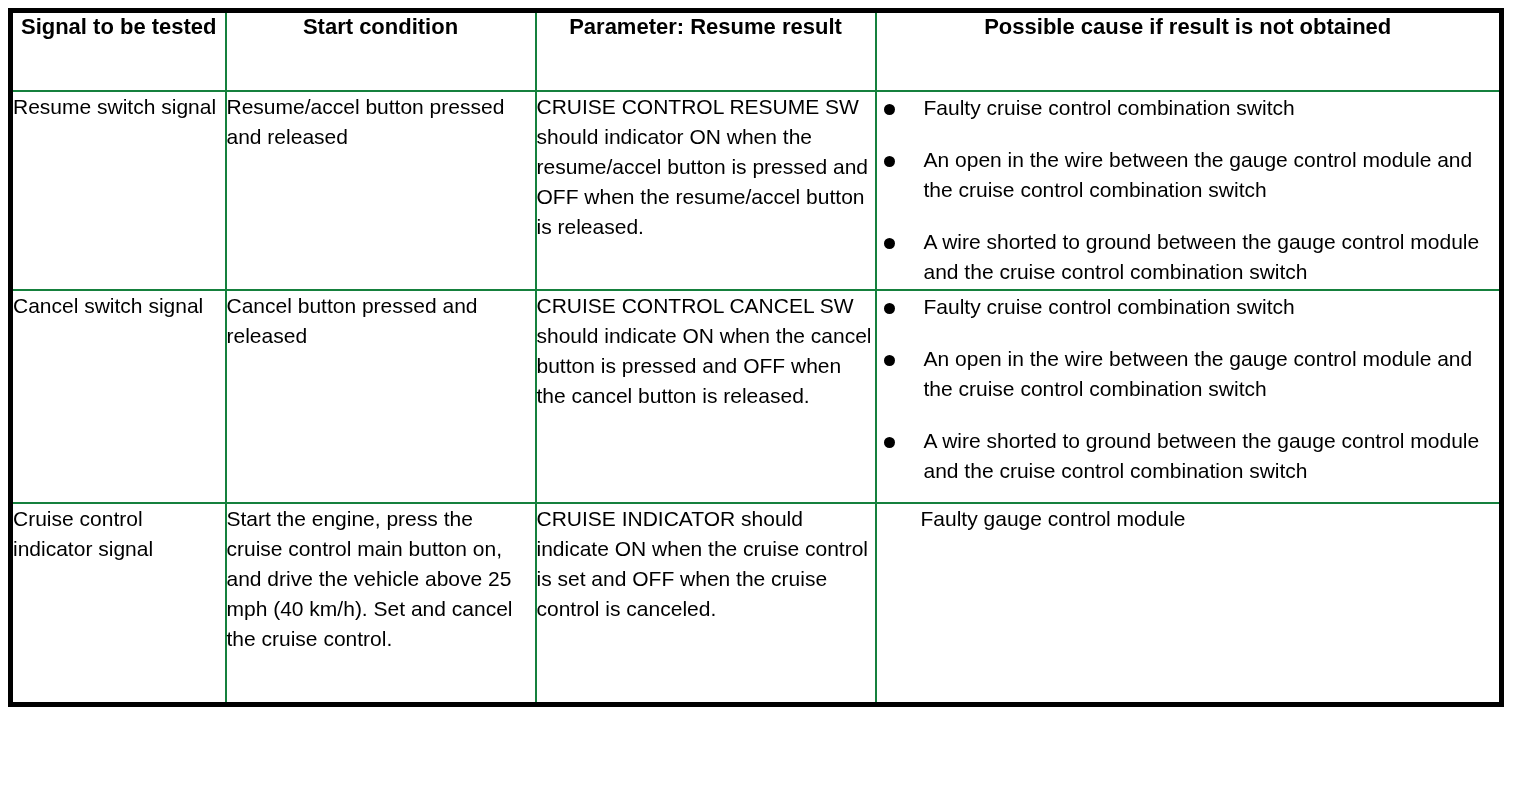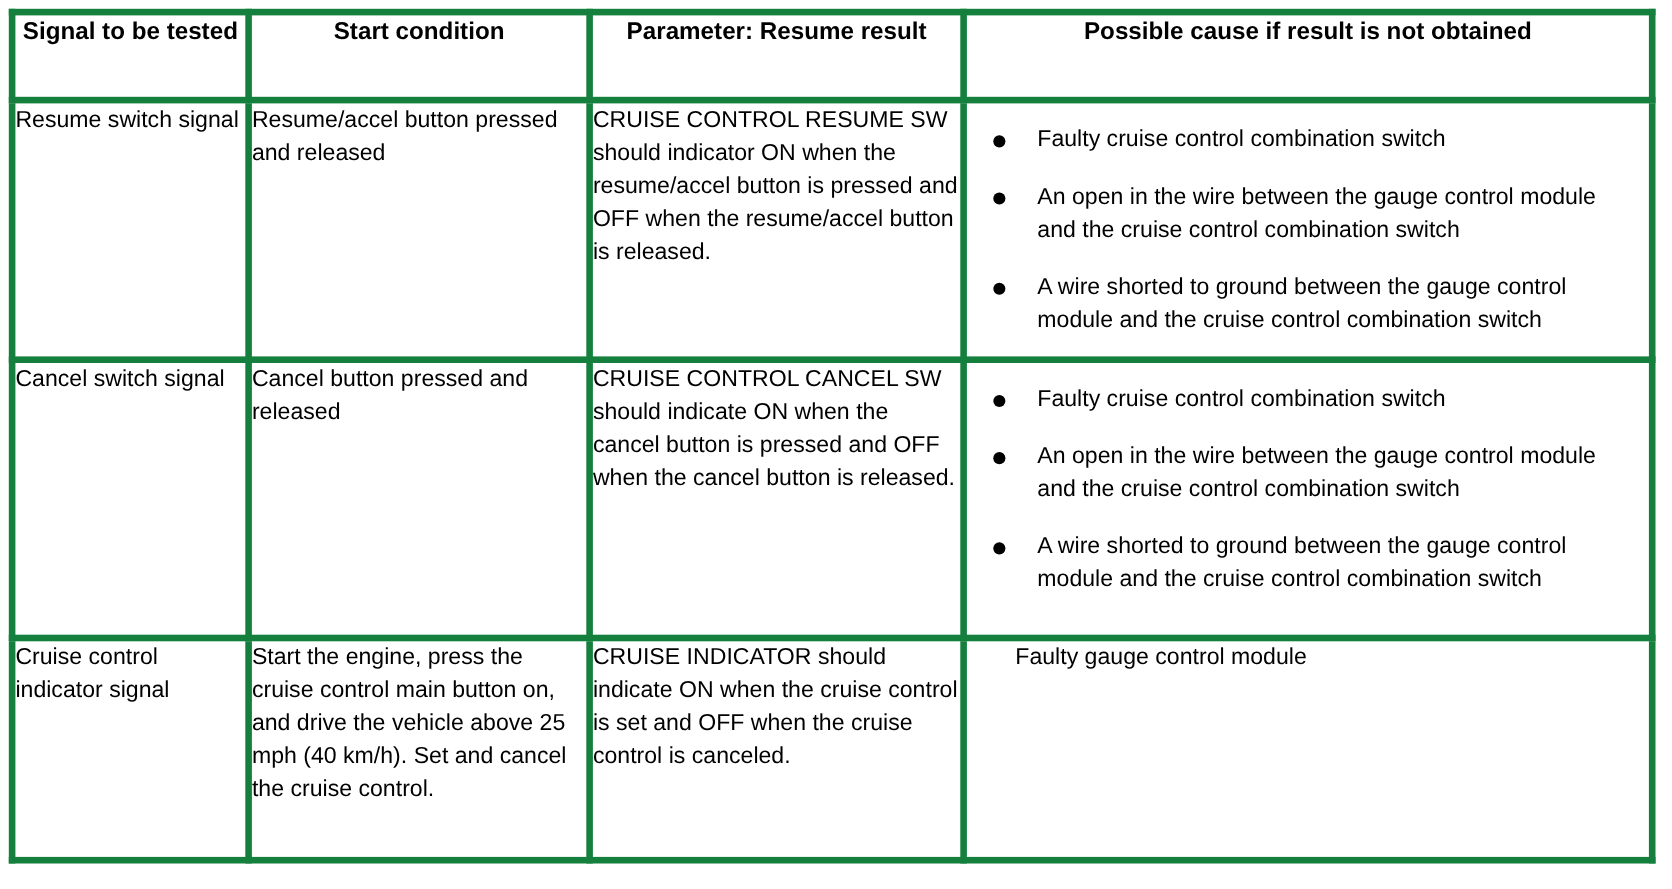--- a/index.html
+++ b/index.html
@@ -32,21 +32,21 @@
     border: 5px solid #000000;
   }
 
   table.diag-table col.c1 { width: 215px; }
   table.diag-table col.c2 { width: 310px; }
   table.diag-table col.c3 { width: 340px; }
   table.diag-table col.c4 { width: 626px; }
 
   table.diag-table th,
   table.diag-table td {
-    border: 6px solid #15803d;
+    border: 2px solid #15803d;
     vertical-align: top;
     padding: 0;
   }
 
   
   thead th {
     text-align: center;
     font-weight: bold;
     font-size: 22px;
     line-height: 28px;
@@ -66,28 +66,28 @@
     line-height: 30px;
     padding: 10px 12px 8px 12px;
     box-sizing: border-box;
     font-weight: normal;
   }
   tbody td.cell-text {
     white-space: pre-line;
   }
 
   tbody tr.r1 td { height: 199px; }
-  tbody tr.r2 td { height: 253px; }
+  tbody tr.r2 td { height: 213px; }
   tbody tr.r3 td { height: 202px; }
 
   
   ul.cause-list {
     list-style: none;
     margin: 0;
-    padding: 18px;
+    padding: 1px;
   }
   ul.cause-list li {
     position: relative;
     padding-left: 46px;
     margin: 0 0 22px 0;
     font-size: 21px;
     line-height: 30px;
   }
   ul.cause-list li:last-child {
     margin-bottom: 0;

